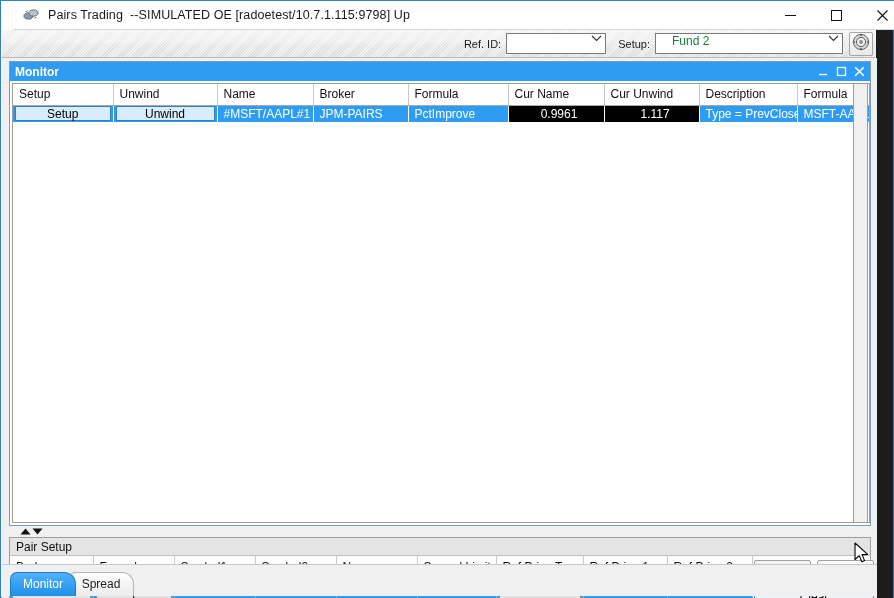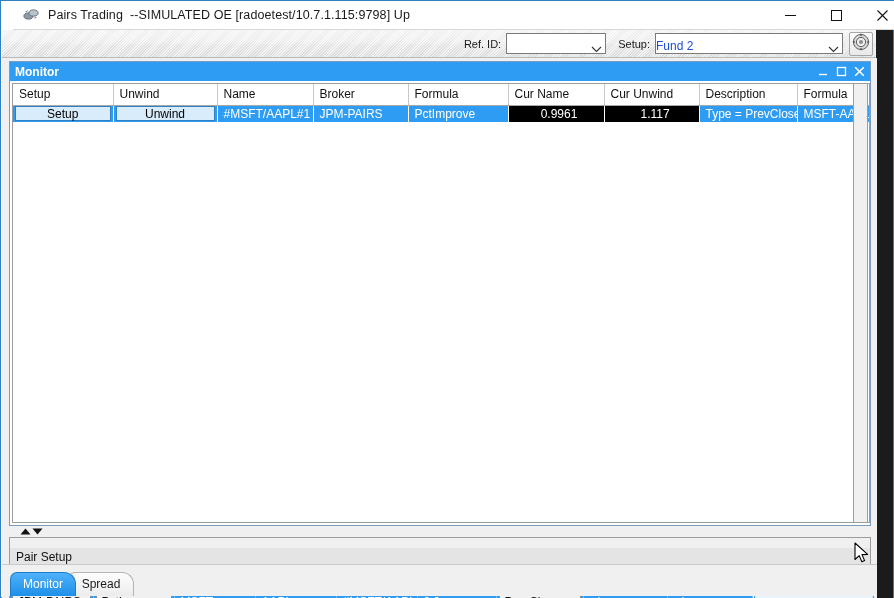--- a/index.html
+++ b/index.html
@@ -60,24 +60,24 @@
     padding-right: 2px;
   }
   .tb-label {
     font-size: 11px; color: #1a1a1a;
     margin-right: 5px; white-space: nowrap;
   }
   .combo {
     height: 21px;
     border: 1px solid #7a7a7a;
     background: #ffffff;
-    display: flex; align-items: flex-end;
+    display: flex; align-items: flex-start;
     position: relative;
-    font-size: 12px; color: #1d4ed8;
-    padding-left: 0;
+    font-size: 12px; color: #15803d;
+    padding-left: 16px;
   }
   .combo .cval { flex: 1; white-space: nowrap; overflow: hidden; }
   .combo .carrow {
     width: 17px; display:flex; align-items:center; justify-content:center;
     color:#333; flex:none;
   }
   .carrow svg { display:block; }
   .refid-combo { width: 100px; margin-right: 12px; }
   .acct-combo  { width: 188px; margin-right: 6px; }
   .gear-btn {
@@ -190,21 +190,21 @@
   .pairsetup {
     position: absolute; left: 7px; top: 479px;
     width: 862px; height: 78px;
     background: #f0f0f0;
     border: 1px solid #9d9d9d;
   }
   .ps-title {
     height: 18px; background: #e4e4e4;
     border-bottom: 1px solid #c0c0c0;
     font-size: 12px; color: #111;
-    display: flex; align-items: center; padding-left: 6px; margin-top: 10px;
+    display: flex; align-items: center; padding-left: 6px;
   }
   .ps-body { position: relative; height: 58px; background:#fff; }
   table.psgrid {
     border-collapse: collapse; table-layout: fixed;
     width: 741px; font-size: 12px;
   }
   table.psgrid th {
     background:#fff; font-weight: normal; text-align: left;
     border-right: 1px solid #c8c8c8;
     border-bottom: 1px solid #a8a8a8;

